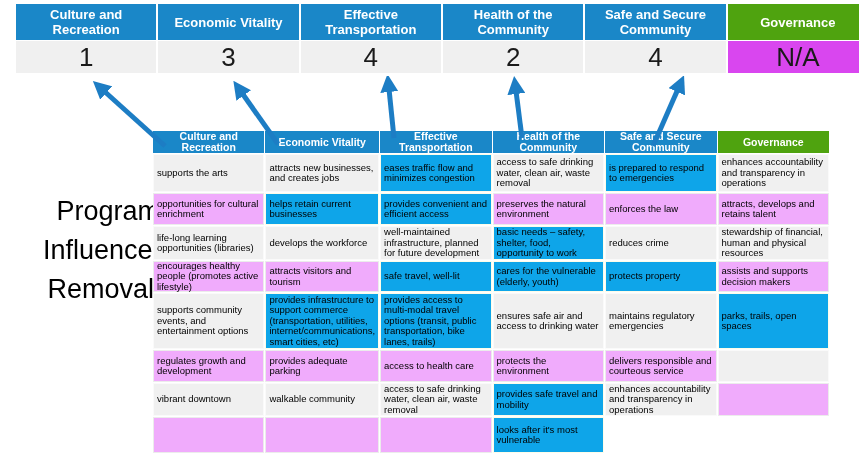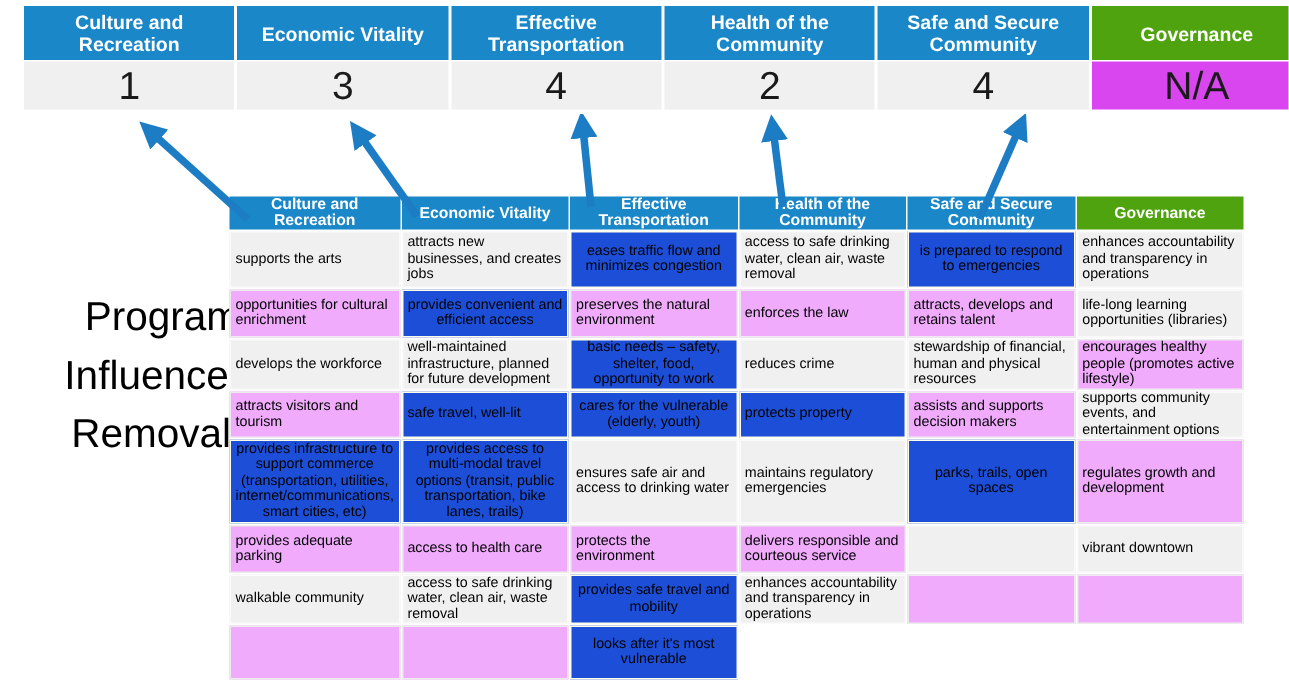--- a/index.html
+++ b/index.html
@@ -43,21 +43,21 @@
   .mh {
     display:flex; align-items:center; justify-content:center; text-align:center;
     color:#fff; font-weight:bold; font-size:10.5px; line-height:11px; padding:0 2px;
   }
   .cell {
     display:flex; align-items:center; font-size:9.5px; line-height:10.5px;
     padding:1px 3px; color:#000; box-sizing:border-box;
     background:#f0abfc; border:1px solid #ececec;
   }
   .cell.gray { background:#f0f0f0; border-color:#fafafa; }
-  .cell.hl   { background:#1d4ed8; border-color:#fdfdea;text-align:center; }
+  .cell.hl   { background:#0ea5e9; border-color:#fdfdea; }
   .cell.blank{ background:#ffffff; border:none; }
 </style>
 </head>
 <body>
 
 <div class="canvas">
 
   <div class="scoreboard" id="scoreboard">
       <div class="sb-col">
         <div class="sb-head" style="background: rgb(26, 135, 200);">Culture and Recreation</div>
@@ -111,20 +111,21 @@
       <div class="mh" style="background: rgb(26, 135, 200);">Health of the Community</div>
       <div class="mh" style="background: rgb(26, 135, 200);">Safe and Secure Community</div>
       <div class="mh" style="background: rgb(79, 163, 15);">Governance</div>
       <div class="cell gray">supports the arts</div>
       <div class="cell gray">attracts new businesses, and creates jobs</div>
       <div class="cell hl">eases traffic flow and minimizes congestion</div>
       <div class="cell gray">access to safe drinking water, clean air, waste removal</div>
       <div class="cell hl">is prepared to respond to emergencies</div>
       <div class="cell gray">enhances accountability and transparency in operations</div>
       <div class="cell">opportunities for cultural enrichment</div>
+      <div class="cell hl">helps retain current businesses</div>
       <div class="cell hl">provides convenient and efficient access</div>
       <div class="cell">preserves the natural environment</div>
       <div class="cell">enforces the law</div>
       <div class="cell">attracts, develops and retains talent</div>
       <div class="cell gray">life-long learning opportunities (libraries)</div>
       <div class="cell gray">develops the workforce</div>
       <div class="cell gray">well-maintained infrastructure, planned for future development</div>
       <div class="cell hl">basic needs – safety, shelter, food, opportunity to work</div>
       <div class="cell gray">reduces crime</div>
       <div class="cell gray">stewardship of financial, human and physical resources</div>

